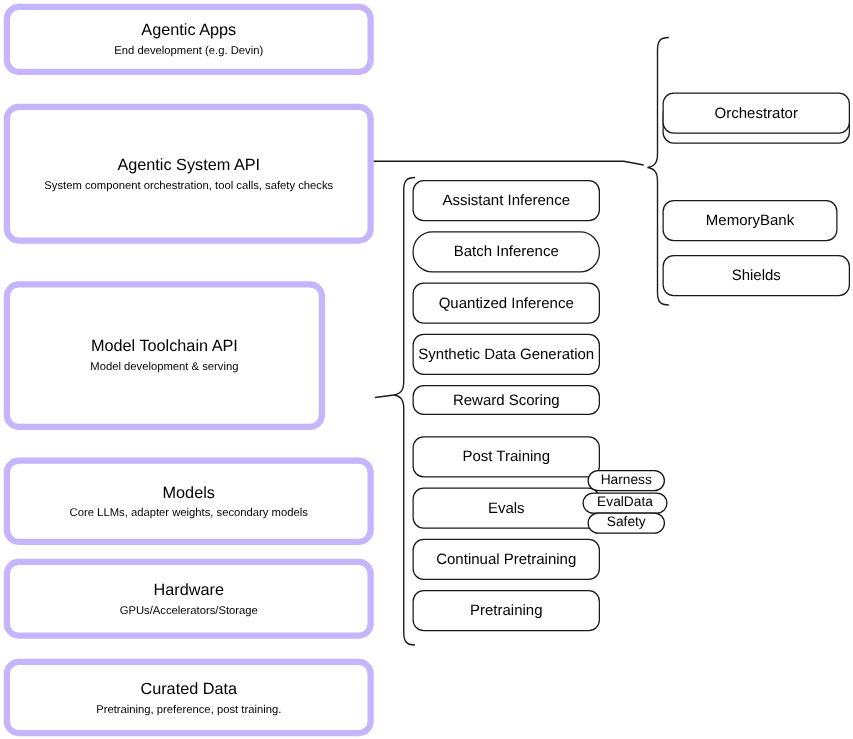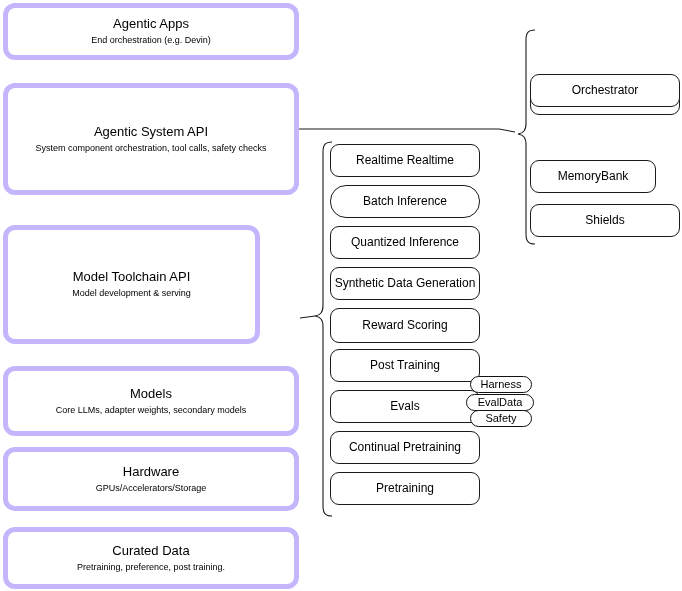--- a/index.html
+++ b/index.html
@@ -88,21 +88,21 @@
     stroke-width: 1.1;
   }
 </style>
 </head>
 <body>
 
 <div id="canvas">
 
   <div class="layer-box" style="left:3px; top:3px; width:296px; height:57px;">
     <div class="layer-title">Agentic Apps</div>
-    <div class="layer-sub">End orchestration (e.g. Devin)</div>
+    <div class="layer-sub">End development (e.g. Devin)</div>
   </div>
 
   <div class="layer-box" style="left:3px; top:83px; width:296px; height:112px;">
     <div class="layer-title">Agentic System API</div>
     <div class="layer-sub">System component orchestration, tool calls, safety checks</div>
   </div>
 
   <div class="layer-box" style="left:3px; top:225px; width:257px; height:119px;">
     <div class="layer-title">Model Toolchain API</div>
     <div class="layer-sub">Model development &amp; serving</div>
@@ -142,32 +142,32 @@
     <path class="stroke" d="M 22 2
          C 15 2, 13 5, 13 12
          L 13 95
          C 13 102, 11 105, 5 106
          C 11 107, 13 110, 13 117
          L 13 206
          C 13 213, 15 216, 22 216"></path>
   </svg>
 
   <div class="pill-box" style="left:330px; top:144px; width:150px; height:33px;">
-    <span class="pill-label">Realtime Realtime</span>
+    <span class="pill-label">Assistant Inference</span>
   </div>
   <div class="pill-box" style="left:330px; top:185px; width:150px; height:33px;border-radius:16px;">
     <span class="pill-label">Batch Inference</span>
   </div>
   <div class="pill-box" style="left:330px; top:226px; width:150px; height:33px;">
     <span class="pill-label">Quantized Inference</span>
   </div>
   <div class="pill-box" style="left:330px; top:267px; width:150px; height:33px;">
     <span class="pill-label">Synthetic Data Generation</span>
   </div>
-  <div class="pill-box" style="left:330px; top:308px; width:150px; height:35px;">
+  <div class="pill-box" style="left:330px; top:308px; width:150px; height:24px;">
     <span class="pill-label">Reward Scoring</span>
   </div>
   <div class="pill-box" style="left:330px; top:349px; width:150px; height:33px;">
     <span class="pill-label">Post Training</span>
   </div>
   <div class="pill-box" style="left:330px; top:390px; width:150px; height:33px;align-items:center;">
     <span class="pill-label">Evals</span>
   </div>
   <div class="pill-box" style="left:330px; top:431px; width:150px; height:33px;">
     <span class="pill-label">Continual Pretraining</span>
@@ -185,20 +185,20 @@
   <div class="badge" style="left:470px; top:410px; width:62px; height:17px;">
     <span class="badge-label">Safety</span>
   </div>
 
   <div class="pill-box" style="left:530px; top:34px; width:150px; height:33px;margin-top:48px;">
     <span class="pill-label">Assistant</span>
   </div>
   <div class="pill-box" style="left:530px; top:74px; width:150px; height:33px;">
     <span class="pill-label">Orchestrator</span>
   </div>
-  <div class="pill-box" style="left:530px; top:160px; width:126px; height:33px;text-align:right;">
+  <div class="pill-box" style="left:530px; top:160px; width:140px; height:33px;text-align:right;">
     <span class="pill-label">MemoryBank</span>
   </div>
   <div class="pill-box" style="left:530px; top:204px; width:150px; height:33px;">
     <span class="pill-label">Shields</span>
   </div>
 
 </div>
 
 </body></html>

